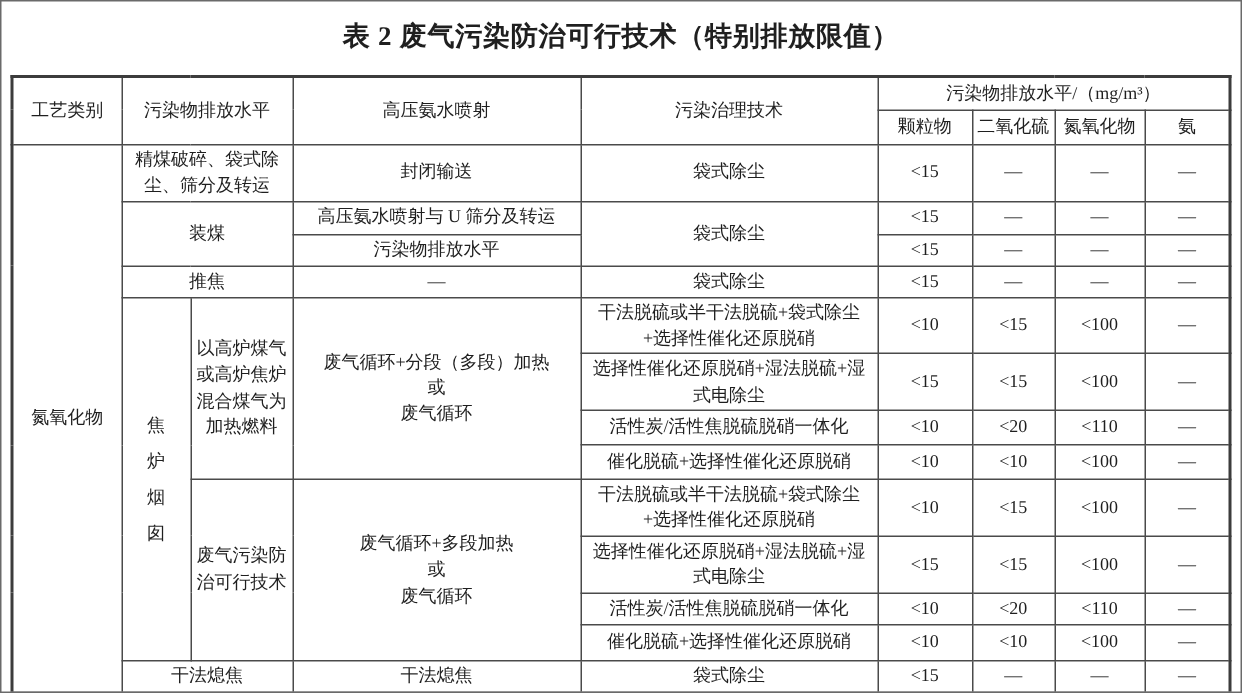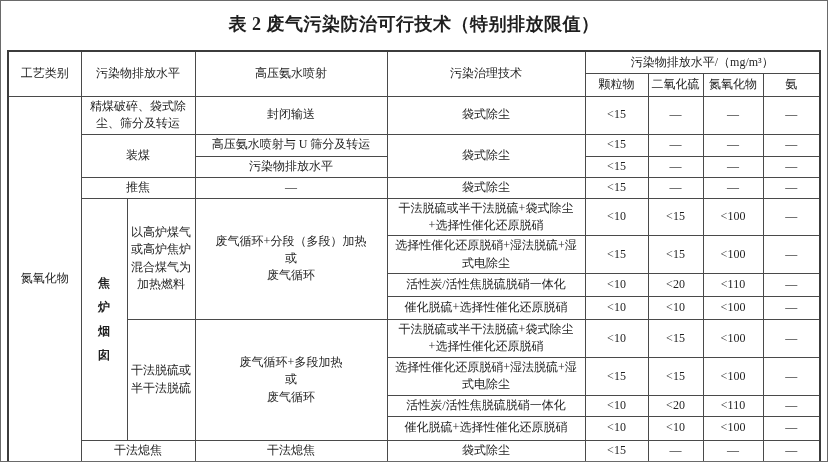--- a/index.html
+++ b/index.html
@@ -37,21 +37,20 @@
     box-sizing:border-box;
     overflow:hidden;
   }
   .pre{white-space:pre-line;}
   .vertical{
     display:inline-block;
     width:13px;
     word-break:break-all;
     line-height:2.0;
     text-align:center;
-    font-weight:bold;
   }
   tr.h22{height:22px;}
   tr.h23{height:23px;}
   tr.h21{height:21px;}
   tr.h24{height:24px;}
   tr.h35{height:35px;}
   tr.h38{height:38px;}
 </style>
 </head>
 <body>
@@ -152,21 +151,21 @@
   </tr>
   <tr class="h23">
     <td>催化脱硫+选择性催化还原脱硝</td>
     <td>&lt;10</td>
     <td>&lt;10</td>
     <td>&lt;100</td>
     <td>—</td>
   </tr>
 
   <tr class="h35">
-    <td rowspan="4">干法脱硫或半干法脱硫</td>
+    <td rowspan="4">废气污染防治可行技术</td>
     <td rowspan="4" class="pre">废气循环+多段加热
 或
 废气循环</td>
     <td>干法脱硫或半干法脱硫+袋式除尘+选择性催化还原脱硝</td>
     <td>&lt;10</td>
     <td>&lt;15</td>
     <td>&lt;100</td>
     <td>—</td>
   </tr>
   <tr class="h35">

